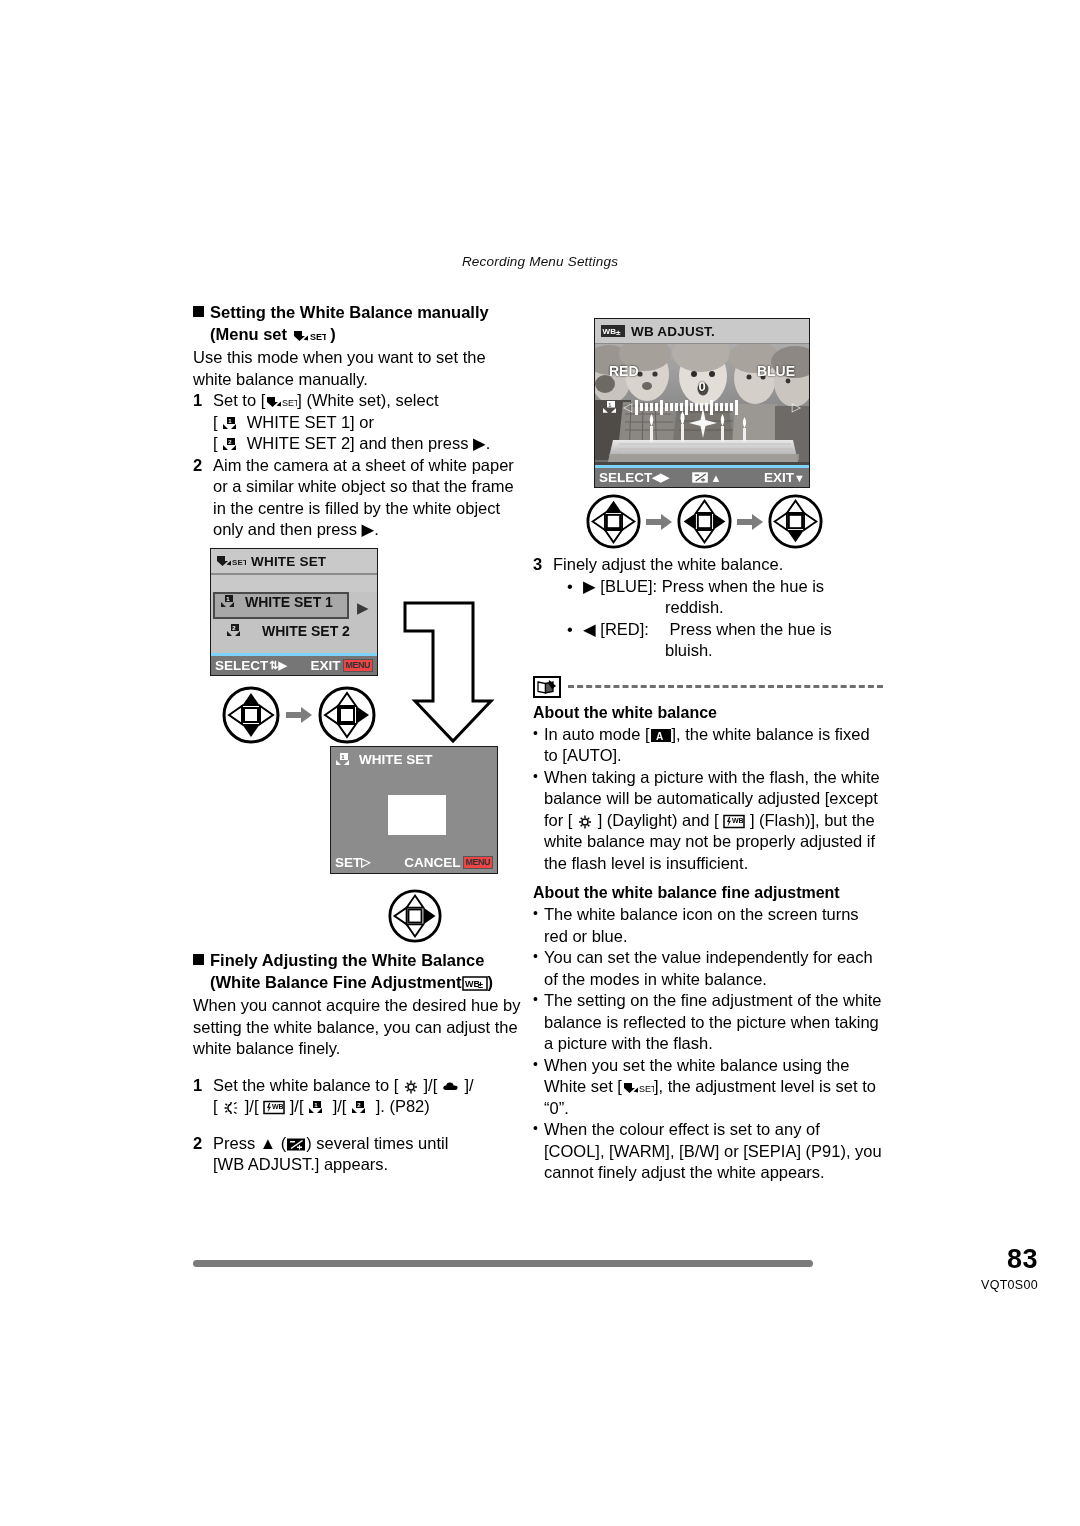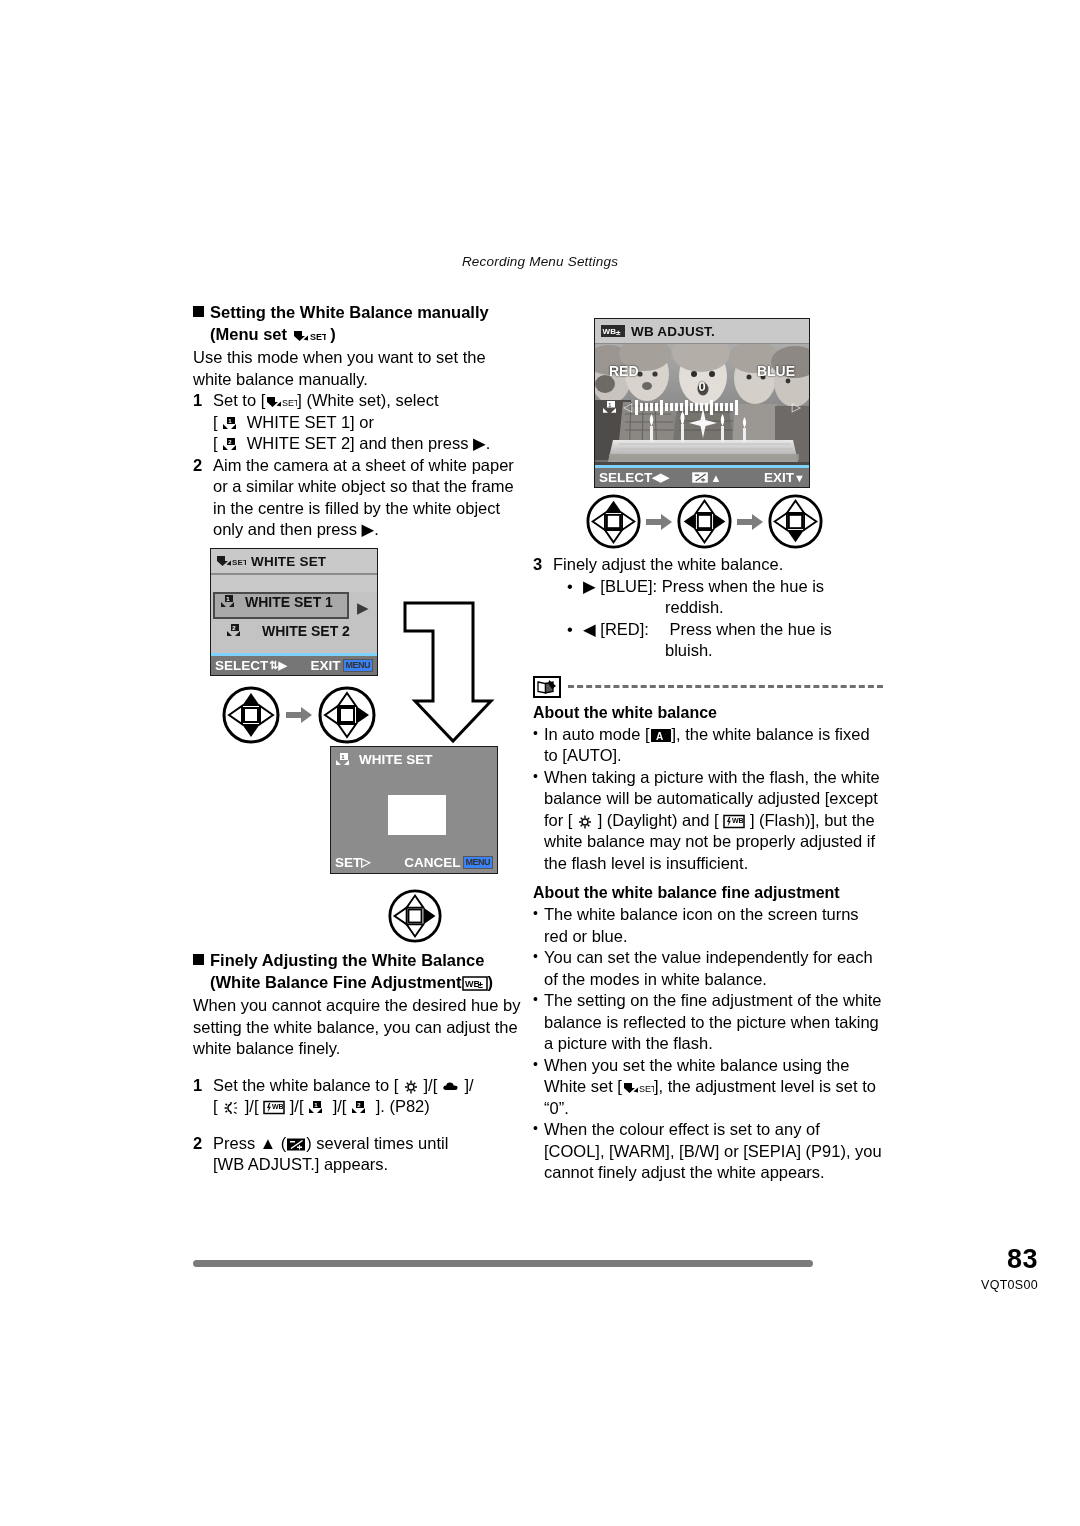--- a/index.html
+++ b/index.html
@@ -81,21 +81,21 @@
     display:flex; align-items:center; gap:5px; padding-left:5px;
     font-size:13.5px; font-weight:bold; color:#111; letter-spacing:.2px;
   }
   .lcd .botbar {
     position:absolute; left:0; right:0; bottom:0; height:22px;
     background:#767676; border-top:3px solid #7dd3fc;
     display:flex; align-items:center; color:#fff;
     font-size:13.5px; font-weight:bold; padding:0 4px;
   }
   .menubadge {
-    display:inline-block; background:#3b82f6; color:#333;
+    display:inline-block; background:#ef4444; color:#333;
     font-size:9px; font-weight:bold; letter-spacing:-.5px;
     padding:1px 2px; margin-left:2px; line-height:9px;
     border:1px solid #555;
   }
   .row {
     height:27px; display:flex; gap:6px;
     padding-left:6px; font-size:14px; font-weight:bold; color:#111;
   }
   .row.sel {
     background:#a8a8a8; border:2px solid #4a4a4a; margin:0 0 0 2px;

